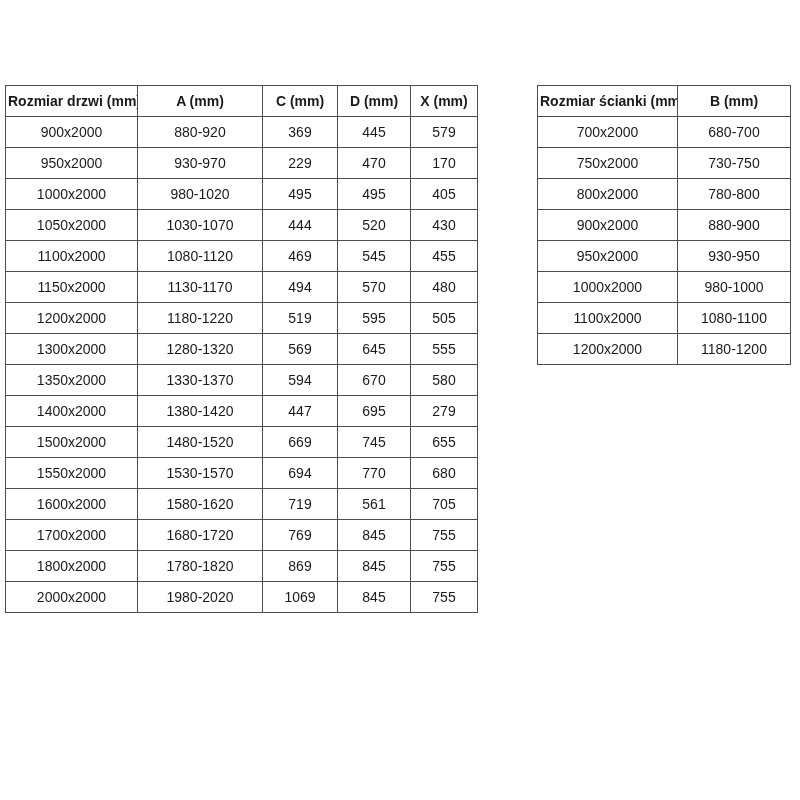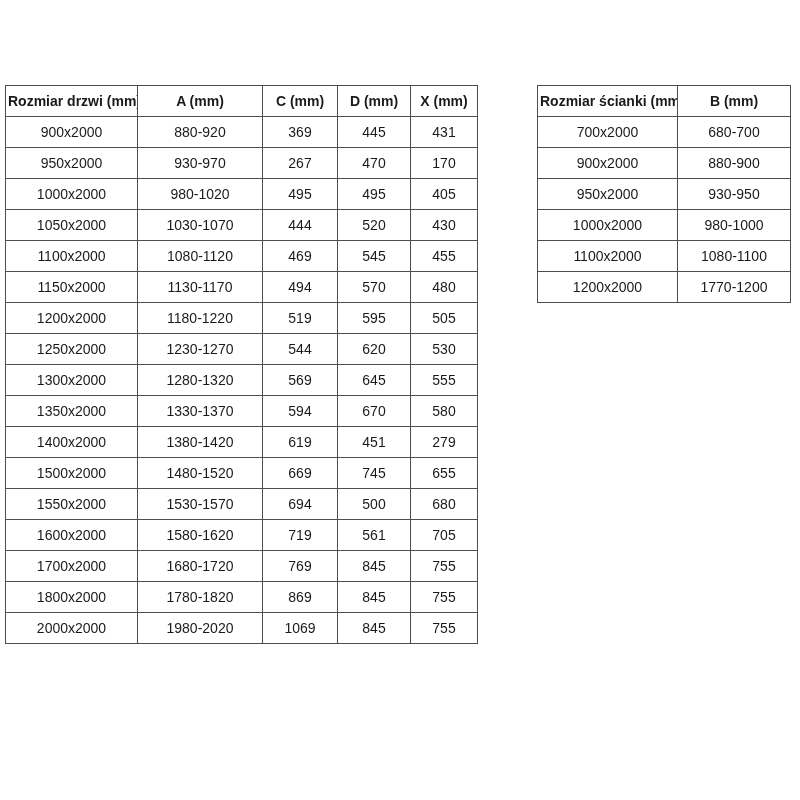--- a/index.html
+++ b/index.html
@@ -63,26 +63,26 @@
         <th>D (mm)</th>
         <th>X (mm)</th>
       </tr>
     </thead>
     <tbody>
       <tr>
         <td>900x2000</td>
         <td>880-920</td>
         <td>369</td>
         <td>445</td>
-        <td>431</td>
+        <td>579</td>
       </tr>
       <tr>
         <td>950x2000</td>
         <td>930-970</td>
-        <td>267</td>
+        <td>229</td>
         <td>470</td>
         <td>170</td>
       </tr>
       <tr>
         <td>1000x2000</td>
         <td>980-1020</td>
         <td>495</td>
         <td>495</td>
         <td>405</td>
       </tr>
@@ -108,59 +108,52 @@
         <td>480</td>
       </tr>
       <tr>
         <td>1200x2000</td>
         <td>1180-1220</td>
         <td>519</td>
         <td>595</td>
         <td>505</td>
       </tr>
       <tr>
-        <td>1250x2000</td>
-        <td>1230-1270</td>
-        <td>544</td>
-        <td>620</td>
-        <td>530</td>
-      </tr>
-      <tr>
         <td>1300x2000</td>
         <td>1280-1320</td>
         <td>569</td>
         <td>645</td>
         <td>555</td>
       </tr>
       <tr>
         <td>1350x2000</td>
         <td>1330-1370</td>
         <td>594</td>
         <td>670</td>
         <td>580</td>
       </tr>
       <tr>
         <td>1400x2000</td>
         <td>1380-1420</td>
-        <td>619</td>
-        <td>451</td>
+        <td>447</td>
+        <td>695</td>
         <td>279</td>
       </tr>
       <tr>
         <td>1500x2000</td>
         <td>1480-1520</td>
         <td>669</td>
         <td>745</td>
         <td>655</td>
       </tr>
       <tr>
         <td>1550x2000</td>
         <td>1530-1570</td>
         <td>694</td>
-        <td>500</td>
+        <td>770</td>
         <td>680</td>
       </tr>
       <tr>
         <td>1600x2000</td>
         <td>1580-1620</td>
         <td>719</td>
         <td>561</td>
         <td>705</td>
       </tr>
       <tr>
@@ -197,33 +190,41 @@
         <th>Rozmiar ścianki (mm)</th>
         <th>B (mm)</th>
       </tr>
     </thead>
     <tbody>
       <tr>
         <td>700x2000</td>
         <td>680-700</td>
       </tr>
       <tr>
+        <td>750x2000</td>
+        <td>730-750</td>
+      </tr>
+      <tr>
+        <td>800x2000</td>
+        <td>780-800</td>
+      </tr>
+      <tr>
         <td>900x2000</td>
         <td>880-900</td>
       </tr>
       <tr>
         <td>950x2000</td>
         <td>930-950</td>
       </tr>
       <tr>
         <td>1000x2000</td>
         <td>980-1000</td>
       </tr>
       <tr>
         <td>1100x2000</td>
         <td>1080-1100</td>
       </tr>
       <tr>
         <td>1200x2000</td>
-        <td>1770-1200</td>
+        <td>1180-1200</td>
       </tr>
     </tbody>
   </table>
 
 </body></html>

